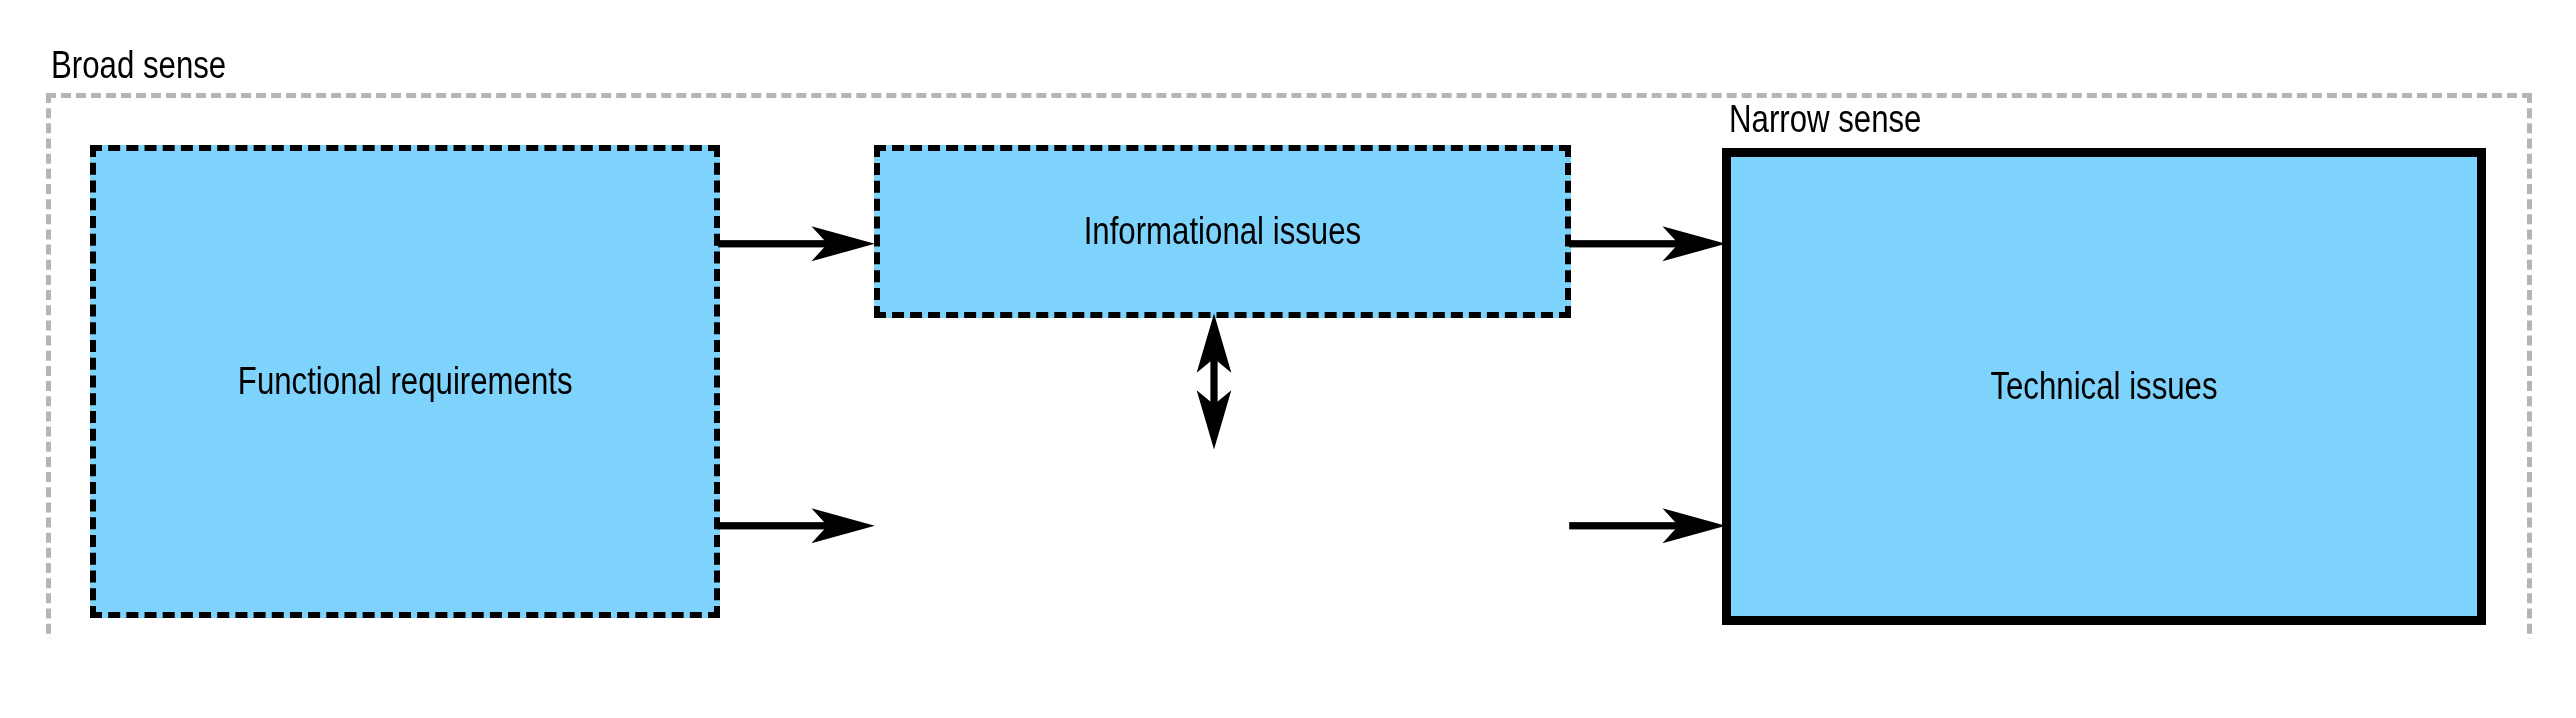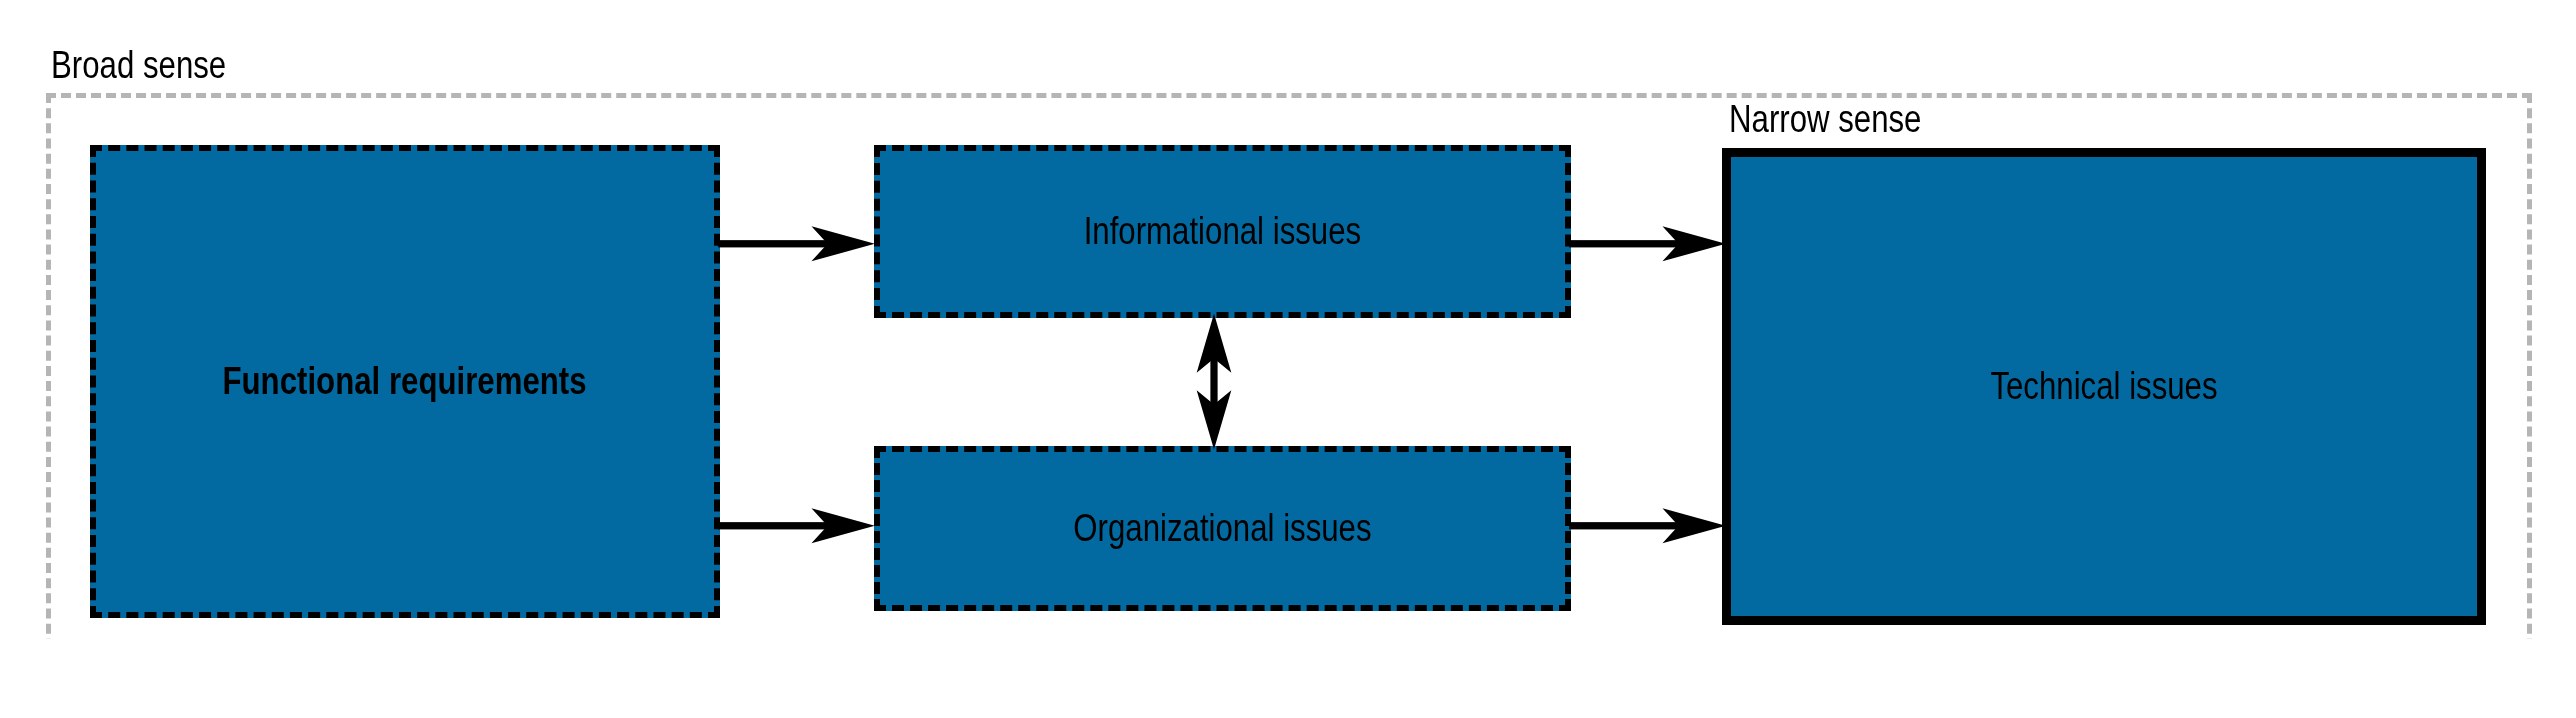--- a/index.html
+++ b/index.html
@@ -31,21 +31,21 @@
     background: transparent;
   }
 
   
   .node {
     position: absolute;
     box-sizing: border-box;
     display: flex;
     align-items: center;
     justify-content: center;
-    background: #0369a1;
+    background: #7dd3fc;
   }
   .node-dashed {
     border: 6.6px dashed #000000;
   }
   .node-solid {
     border: 9.5px solid #000000;
   }
   .node-label {
     font-family: "Liberation Sans", "DejaVu Sans", sans-serif;
     font-size: 39px;
@@ -53,21 +53,21 @@
     color: #000000;
     letter-spacing: 0px;
     white-space: nowrap;
     transform: scaleX(0.80);
     transform-origin: center center;
   }
 
   
   .node-functional {
     left: 90px;  top: 145px;
-    width: 630px; height: 473px; font-weight: bold;
+    width: 630px; height: 473px;
   }
   .node-informational {
     left: 874px; top: 145px;
     width: 697px; height: 173px;
   }
   .node-organizational {
     left: 874px; top: 446px;
     width: 697px; height: 165px;
   }
   .node-technical {
@@ -120,23 +120,20 @@
   <div class="frame-caption caption-broad">Broad sense</div>
 
   <div class="node node-dashed node-functional">
     <span class="node-label">Functional requirements</span>
   </div>
 
   <div class="node node-dashed node-informational">
     <span class="node-label">Informational issues</span>
   </div>
 
-  <div class="node node-dashed node-organizational">
-    <span class="node-label">Organizational  issues</span>
-  </div>
 
   <div class="node node-solid node-technical">
     <span class="node-label">Technical issues</span>
   </div>
 
   <div class="frame-caption caption-narrow">Narrow sense</div>
 
   <div class="connector conn-fr-info">
     <svg width="157" height="51" viewBox="0 0 215 70">
       <g fill="#000000" stroke="none">

